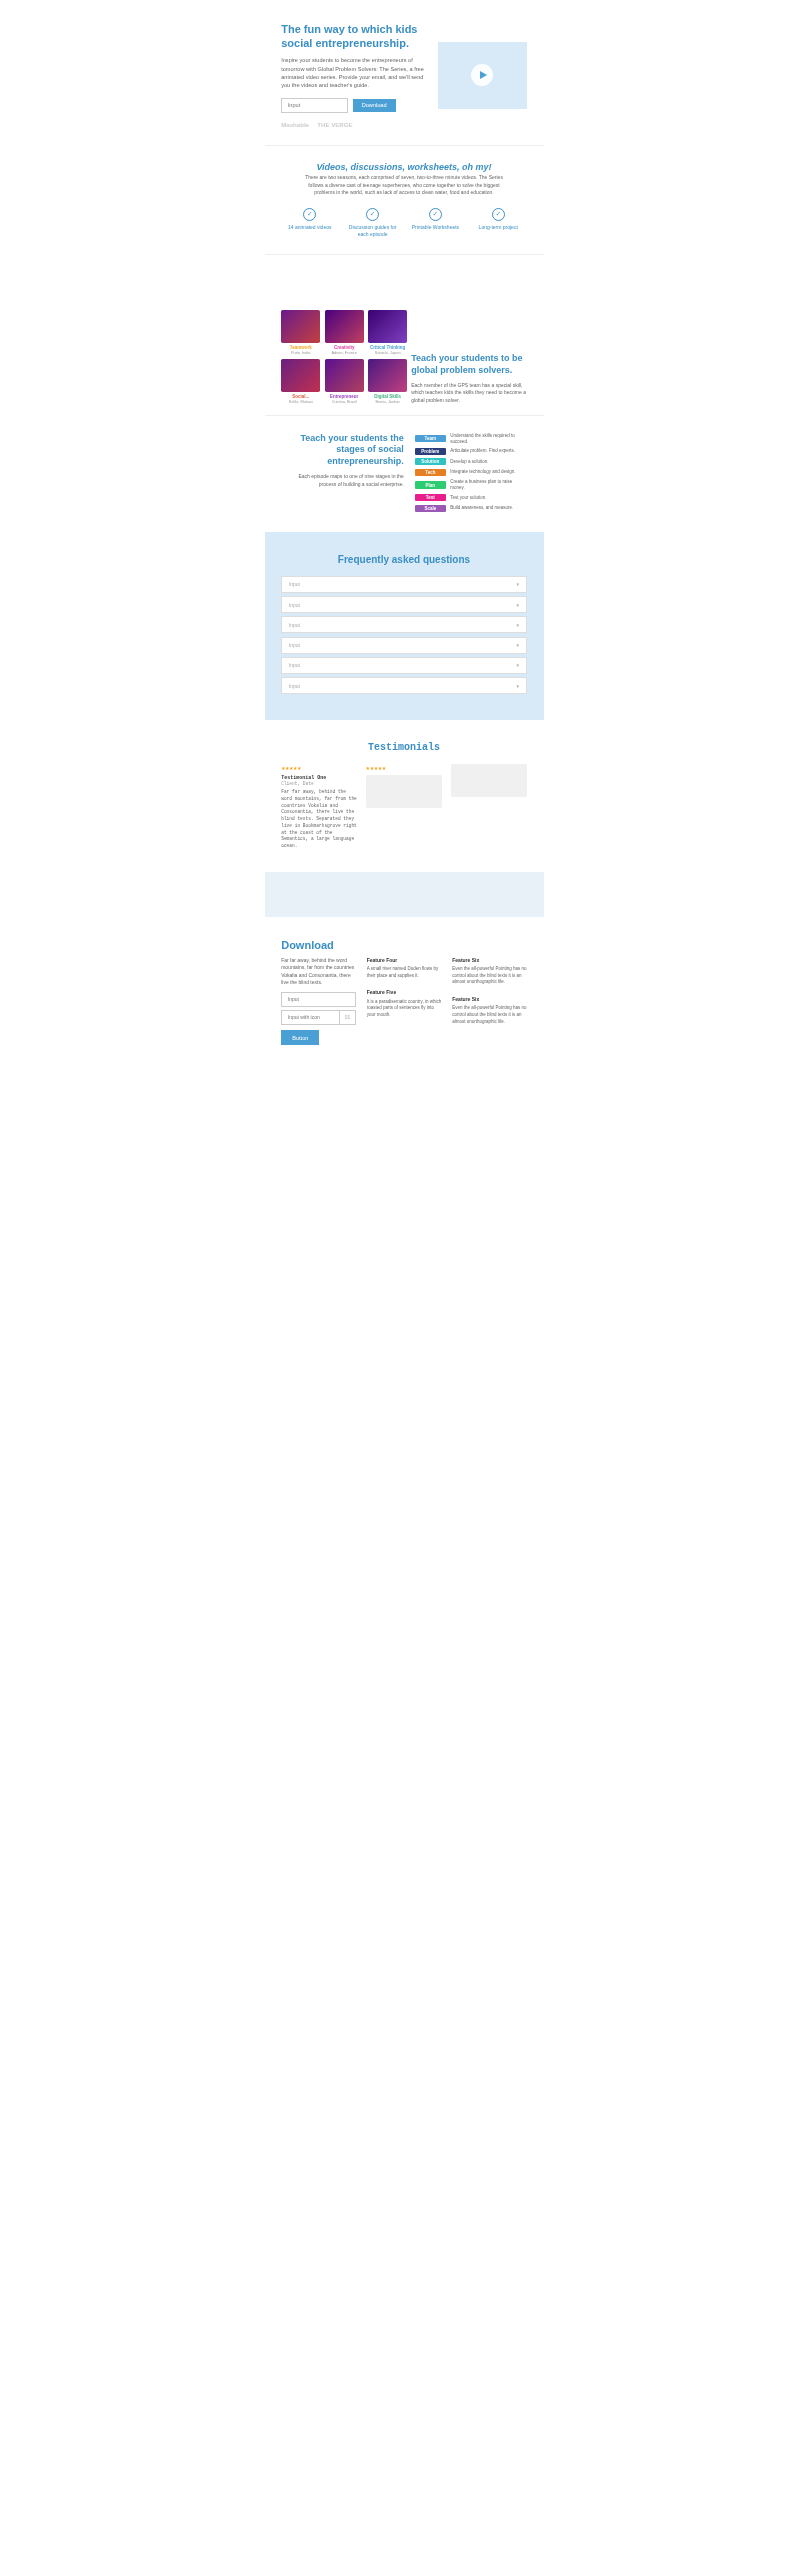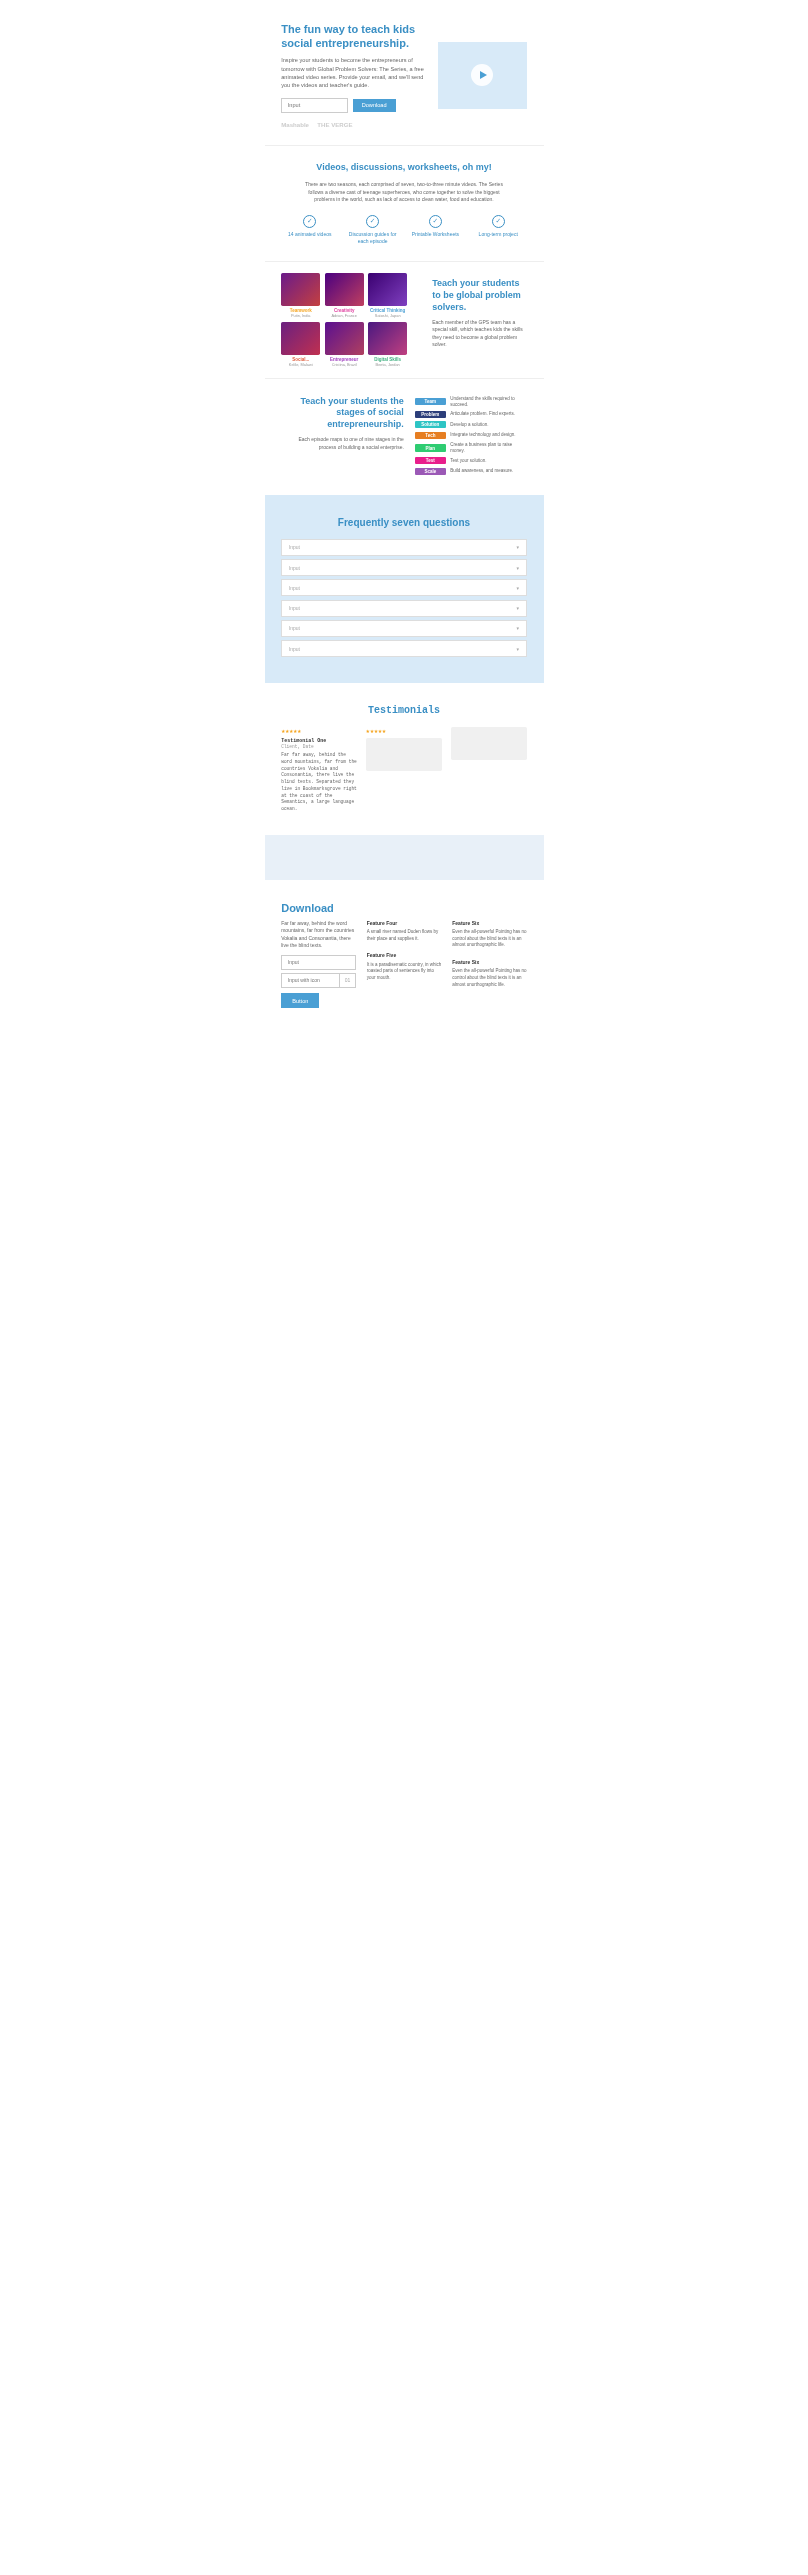--- a/index.html
+++ b/index.html
@@ -87,21 +87,22 @@
     }
 
     
     .videos-section {
       padding: 16.7px;
       text-align: center;
     }
     .videos-section h2 {
       font-size: 9px;
       color: #3a8fc4;
-      margin-bottom: 9px;
+      margin-bottom: 2px;
+      font-style: italic;
     }
     .videos-section p {
       font-size: 5px;
       color: #666;
       line-height: 1.5;
       max-width: 201px;
       margin: 0 auto 11px;
     }
     .features-grid {
       display: grid;
@@ -129,22 +130,23 @@
     .feature-label {
       font-size: 5px;
       color: #3a8fc4;
       line-height: 1.3;
     }
 
     
     .characters-section {
       padding: 11px 16.7px;
       display: flex;
-      gap: 25px;
-      align-items: flex-start;
+      gap: 4px;
+      align-items: flex-end;
+      margin-top: 44px;
     }
     .characters-grid {
       display: grid;
       grid-template-columns: repeat(3, 39px);
       gap: 4.5px;
       flex-shrink: 0;
     }
     .char-card { text-align: center; }
     .char-img {
       width: 39px;
@@ -374,21 +376,21 @@
     .divider {
       height: 0.6px;
       background: #eee;
     }
   </style>
 </head>
 <body>
 
 <section class="hero">
   <div class="hero-left">
-    <h1>The fun way to teach kids social entrepreneurship.</h1>
+    <h1>The fun way to which kids social entrepreneurship.</h1>
     <p>Inspire your students to become the entrepreneurs of tomorrow with Global Problem Solvers: The Series, a free animated video series. Provide your email, and we'll send you the videos and teacher's guide.</p>
     <div class="hero-form">
       <input type="text" placeholder="Input" style="">
       <button>Download</button>
     </div>
     <div class="logos">
       <span class="logo-text">Mashable</span>
       <span class="logo-text">THE VERGE</span>
     </div>
   </div>
@@ -500,21 +502,21 @@
       <span class="stage-desc">Test your solution.</span>
     </div>
     <div class="stage-item">
       <span class="stage-badge stage-scale">Scale</span>
       <span class="stage-desc">Build awareness, and measure.</span>
     </div>
   </div>
 </section>
 
 <section class="faq-section">
-  <h2>Frequently seven questions</h2>
+  <h2>Frequently asked questions</h2>
   <div>
     <div class="faq-item">
       <span>Input</span>
       <span class="faq-arrow">▾</span>
     </div>
     <div class="faq-item">
       <span>Input</span>
       <span class="faq-arrow">▾</span>
     </div>
     <div class="faq-item">

